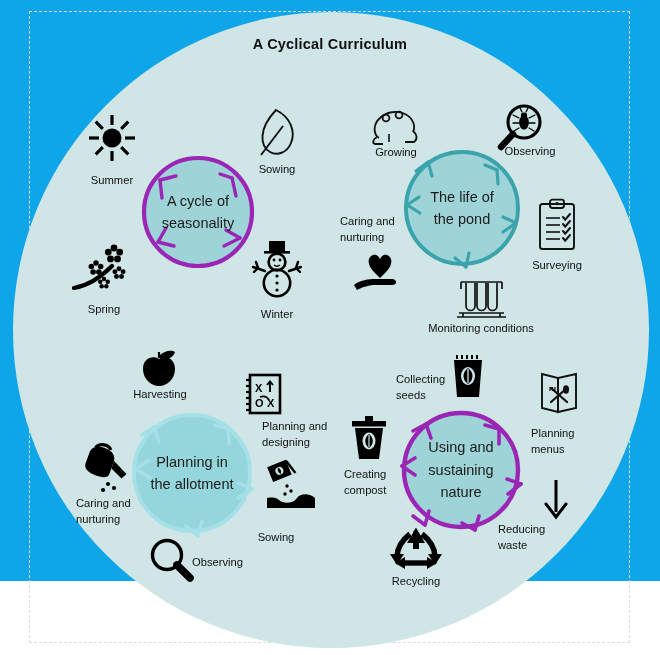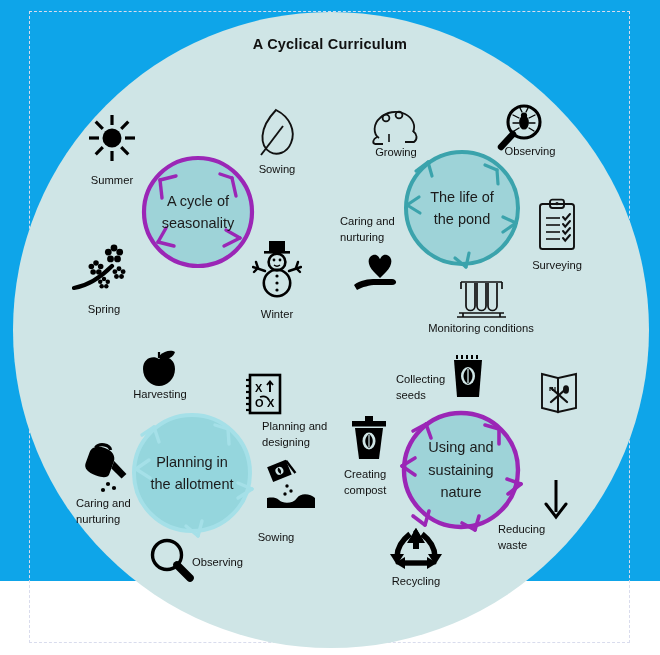--- a/index.html
+++ b/index.html
@@ -402,20 +402,22 @@
       <path d="M4 6 L20 10 V44 L4 40 Z" fill="none" stroke="#111" stroke-width="1.9"></path>
       <path d="M38 6 L20 10 V44 L38 40 Z" fill="none" stroke="#111" stroke-width="1.9"></path>
       <g stroke="#111" stroke-width="2.3" fill="none" stroke-linecap="round">
         <path d="M13 20 L29 34"></path>
           <path d="M29 20 L13 34"></path>
       </g>
       <ellipse cx="28" cy="21.5" rx="3" ry="4.2" fill="#111"></ellipse>
       <path d="M12 19 v4 M14.5 19 v4 M17 19 v4" stroke="#111" stroke-width="1.2"></path>
     </svg>
   </div>
+  <div class="lbl" style="left:531px;top:425px;width:70px;">Planning
+menus</div>
 
   <div class="ic" style="left:541px;top:478px;">
     <svg width="30" height="42" viewBox="0 0 30 42">
       <path d="M15 2 V34" stroke="#000" stroke-width="3" fill="none"></path>
       <path d="M5 26 L15 39 L25 26" stroke="#000" stroke-width="3" fill="none" stroke-linecap="round"></path>
     </svg>
   </div>
   <div class="lbl" style="left:498px;top:521px;width:66px;">Reducing
 waste</div>
 

